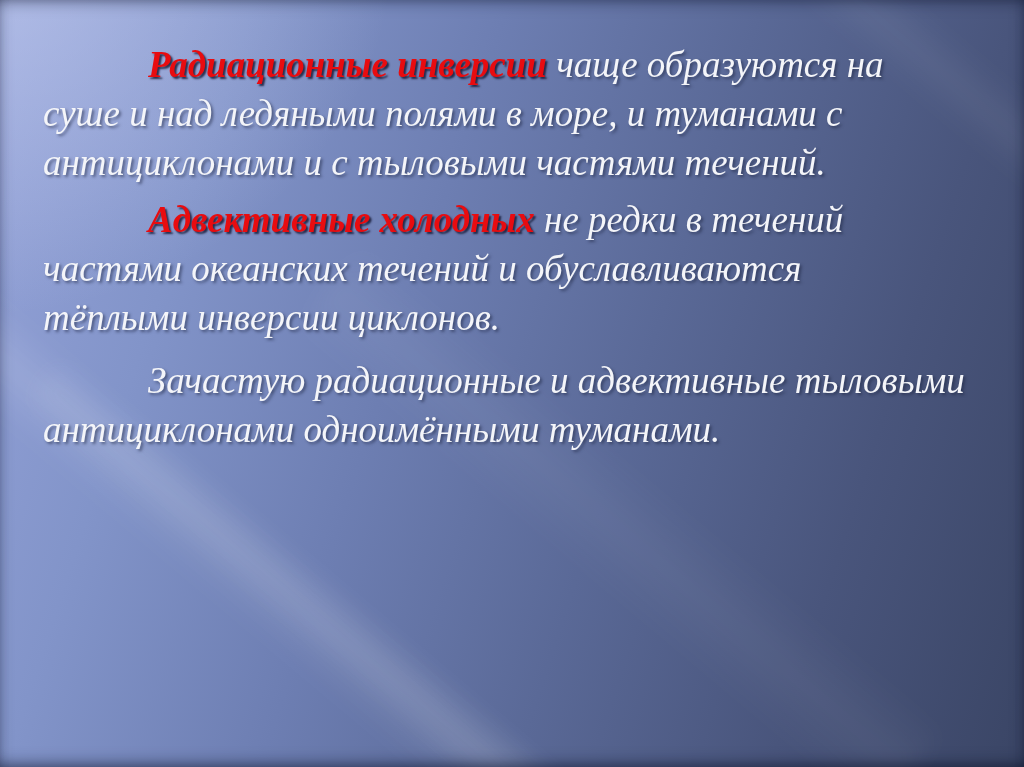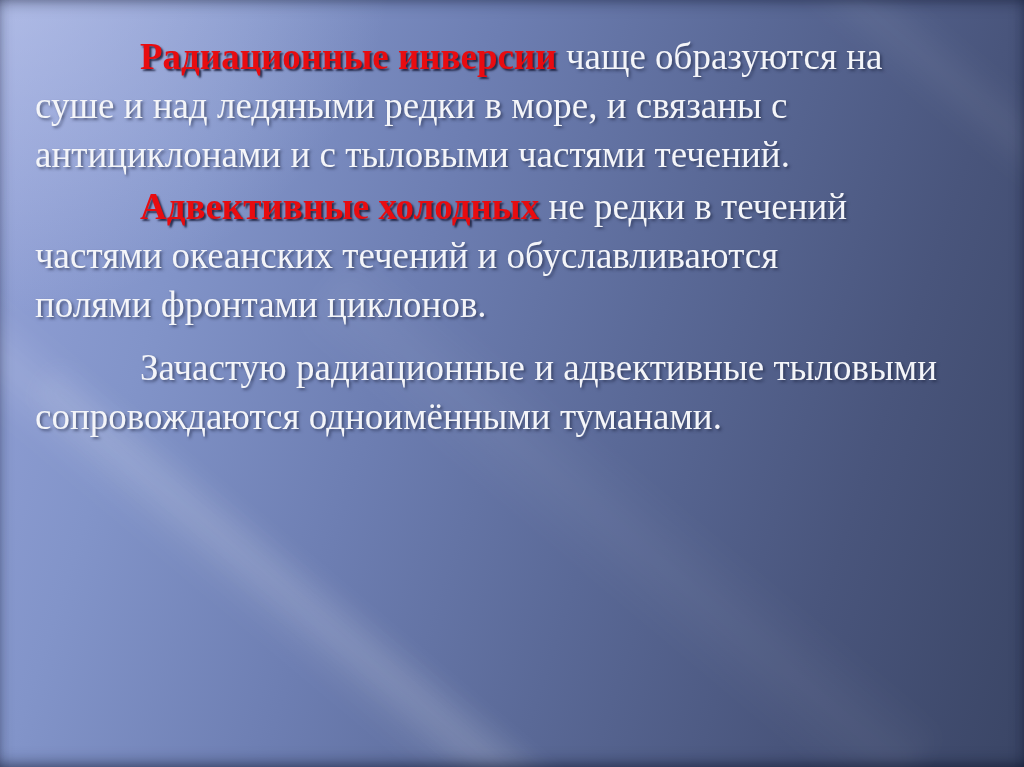--- a/index.html
+++ b/index.html
@@ -54,21 +54,21 @@
   .text-block {
     position: absolute;
     left: 35px;
     top: 32px;
     right: 20px;
     font-size: 37px;
     line-height: 49px;
     color: #f4f5f9;
     text-shadow: 2px 2px 3px rgba(25,32,60,0.55);
   }
-  .paragraph { margin: 0; }
+  .paragraph { margin: 8px; font-style: italic; }
   .paragraph + .paragraph { margin-top: 3px; }
   .paragraph:nth-child(3) { margin-top: 14px; }
   .line { white-space: nowrap; }
   .line.indent { padding-left: 105px; }
   .seg-emphasis {
     font-weight: bold;
     color: #e80c10;
     text-shadow: 2px 2px 2px rgba(23,27,55,0.85);
   }
 </style>
@@ -76,26 +76,26 @@
 <body>
 
 <div class="slide">
   <div class="streak streak-1"></div>
   <div class="streak streak-2"></div>
   <div class="streak streak-3"></div>
   <div class="streak streak-4"></div>
   <div class="text-block" id="text-block">
       <div class="paragraph">
         <div class="line indent"><span class="seg-emphasis">Радиационные инверсии</span><span class="seg-body"> чаще образуются на</span></div>
-        <div class="line"><span class="seg-body">суше и над ледяными редки в море, и связаны с</span></div>
+        <div class="line"><span class="seg-body">суше и над ледяными полями в море, и туманами с</span></div>
         <div class="line"><span class="seg-body">антициклонами и с тыловыми частями течений.</span></div>
       </div>
       <div class="paragraph">
         <div class="line indent"><span class="seg-emphasis">Адвективные холодных</span><span class="seg-body"> не редки в течений</span></div>
         <div class="line"><span class="seg-body">частями океанских течений и обуславливаются</span></div>
-        <div class="line"><span class="seg-body">полями фронтами циклонов.</span></div>
+        <div class="line"><span class="seg-body">тёплыми инверсии циклонов.</span></div>
       </div>
       <div class="paragraph">
         <div class="line indent"><span class="seg-body">Зачастую радиационные и адвективные тыловыми</span></div>
-        <div class="line"><span class="seg-body">сопровождаются одноимёнными туманами.</span></div>
+        <div class="line"><span class="seg-body">антициклонами одноимёнными туманами.</span></div>
       </div>
     </div>
 </div>
 
 </body></html>

